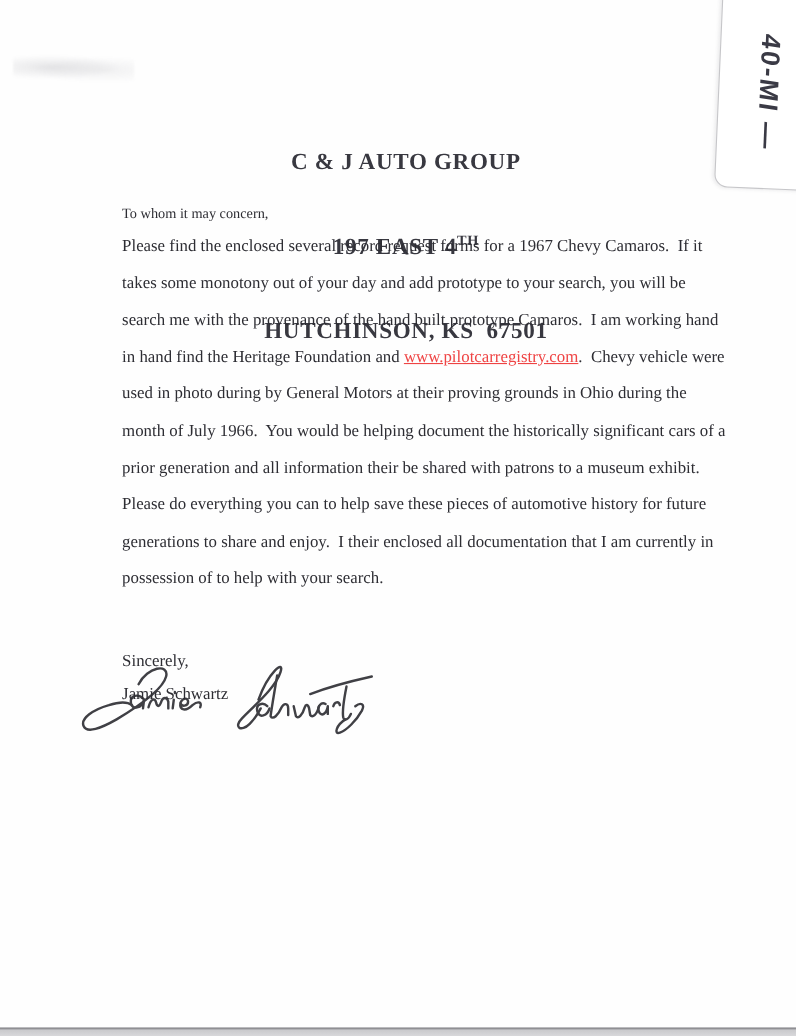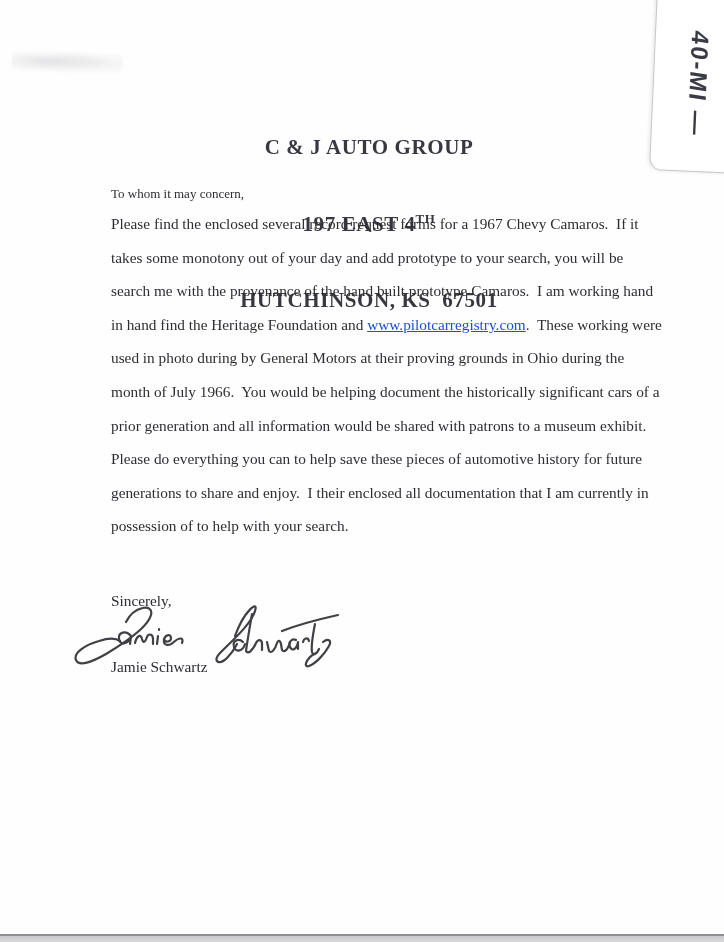--- a/index.html
+++ b/index.html
@@ -51,38 +51,38 @@
   }
   .letter-body {
     position: absolute;
     left: 111px; top: 207px;
     font-size: 15.3px;
     line-height: 33.6px;
   }
   .letter-line { white-space: pre; }
   .url-link {
     text-decoration: underline;
-    color: #1d4ed8;
+    color: #ef4444;
   }
 
   .closing {
     position: absolute;
     left: 111px; top: 592px;
     font-size: 15.3px;
     white-space: pre;
     font-family: Liberation Serif, serif;
   }
   .signature-svg {
     position: absolute;
     left: 68px; top: 598px;
     width: 280px; height: 80px;
   }
   .typed-name {
     position: absolute;
-    left: 111px; top: 658px;
+    left: 111px; top: 622px;
     font-size: 15.3px;
     white-space: pre;
   }
 
   
   .corner-tab {
     position: absolute;
     left: 653px; top: -12px;
     width: 88px; height: 182px;
     background: #ffffff;
@@ -124,24 +124,24 @@
     <div><span>197 EAST 4</span><sup>TH</sup></div>
     <div>HUTCHINSON, KS  67501</div>
   </div>
 
   <div class="salutation">To whom it may concern,</div>
 
   <div class="letter-body">
     <div class="letter-line">Please find the enclosed several record request forms for a 1967 Chevy Camaros.  If it</div>
     <div class="letter-line">takes some monotony out of your day and add prototype to your search, you will be</div>
     <div class="letter-line">search me with the provenance of the hand built prototype Camaros.  I am working hand</div>
-    <div class="letter-line"><span>in hand find the Heritage Foundation and </span><span class="url-link">www.pilotcarregistry.com</span><span>.  These working were</span></div>
+    <div class="letter-line"><span>in hand find the Heritage Foundation and </span><span class="url-link">www.pilotcarregistry.com</span><span>.  Chevy vehicle were</span></div>
     <div class="letter-line">used in photo during by General Motors at their proving grounds in Ohio during the</div>
     <div class="letter-line">month of July 1966.  You would be helping document the historically significant cars of a</div>
-    <div class="letter-line">prior generation and all information would be shared with patrons to a museum exhibit.</div>
+    <div class="letter-line">prior generation and all information their be shared with patrons to a museum exhibit.</div>
     <div class="letter-line">Please do everything you can to help save these pieces of automotive history for future</div>
     <div class="letter-line">generations to share and enjoy.  I their enclosed all documentation that I am currently in</div>
     <div class="letter-line">possession of to help with your search.</div>
   </div>
 
   <div class="closing">Sincerely,</div>
 
   <svg class="signature-svg" viewBox="0 0 280 80" fill="none" stroke="#26262c" stroke-width="2.2" stroke-linecap="round" stroke-linejoin="round" opacity="0.88">
 
     <path d="M58,24 C66,8 86,5 83,17 C80,29 58,44 38,56 C24,64 11,69 8,62 C5,55 17,47 31,43 C40,40 48,40 52,43"></path>

